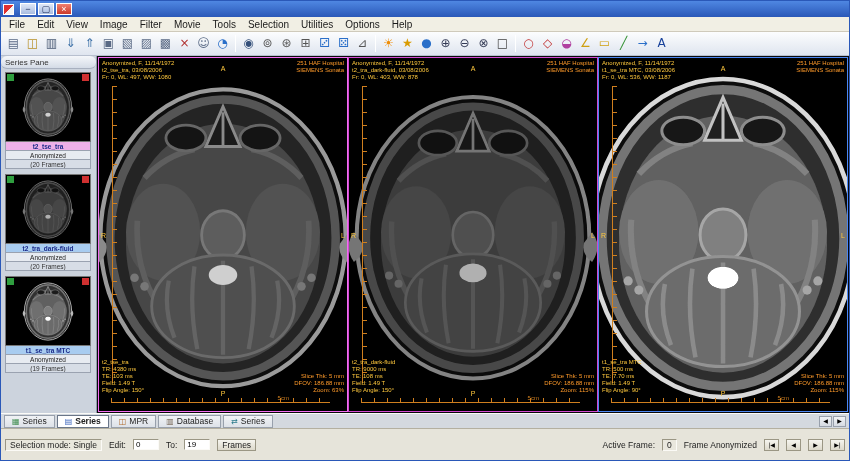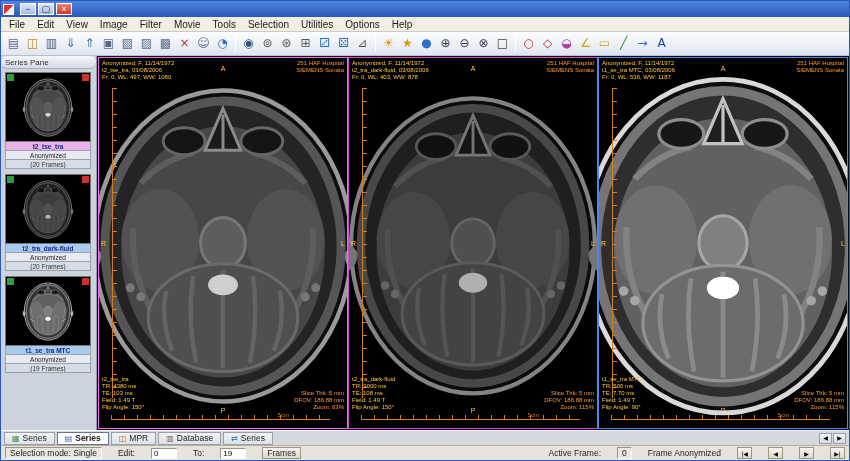--- a/index.html
+++ b/index.html
@@ -66,21 +66,21 @@
 
   
   .tabbar { height: 15px; background: #d4d9df; border-top: 1px solid #fbfbf8; display: flex; align-items: center; padding-left: 3px; flex: none; font-size: 8.5px; }
   .tab { display: flex; align-items: center; gap: 3px; padding: 0 7px; height: 13px; border: 1px solid #98a0ac; background: linear-gradient(#f0f2f5,#dde2e8); margin-right: 2px; color: #222; cursor: default; }
   .tab.active { background: #fff; font-weight: bold; border-color: #6a7688; }
   .tglyph { font-size: 8px; font-family: "DejaVu Sans", sans-serif; }
   .tabscroll { margin-left: auto; margin-right: 3px; display: flex; gap: 1px; }
   .tabscroll button { width: 13px; height: 11px; font-size: 6px; line-height: 8px; border: 1px solid #98a0ac; background: linear-gradient(#f0f2f5,#d6dbe2); }
 
   
-  .statusbar { height: 15px; background: #e6e4da; border-top: 1px solid #b4b0a0; display: flex; align-items: center; gap: 16px; padding: 0 4px; font-size: 8.5px; color: #222; flex: none; }
+  .statusbar { height: 32px; background: #e6e4da; border-top: 1px solid #b4b0a0; display: flex; align-items: center; gap: 7px; padding: 0 4px; font-size: 8.5px; color: #222; flex: none; }
   .seg { border: 1px solid; border-color: #9a9684 #fbfaf6 #fbfaf6 #9a9684; padding: 0 4px; height: 12px; line-height: 10px; background: #e9e7dd; white-space: nowrap; }
   .statusbar input { width: 26px; height: 11px; font-size: 8px; border: 1px solid; border-color: #9a9684 #fbfaf6 #fbfaf6 #9a9684; background: #fff; padding: 0 2px; font-family: "Liberation Sans", sans-serif; }
   .statusbar .btn { background: linear-gradient(#f6f5ef,#ddd9cb); border: 1px solid #9a9684; cursor: default; }
   .spacer { flex: 1; }
   .navbtn { width: 15px; height: 12px; font-size: 6px; line-height: 9px; border: 1px solid #9a9684; background: linear-gradient(#f6f5ef,#ddd9cb); font-family: "DejaVu Sans", sans-serif; }
 </style>
 </head>
 <body>
 
 <svg width="0" height="0" style="position:absolute">

